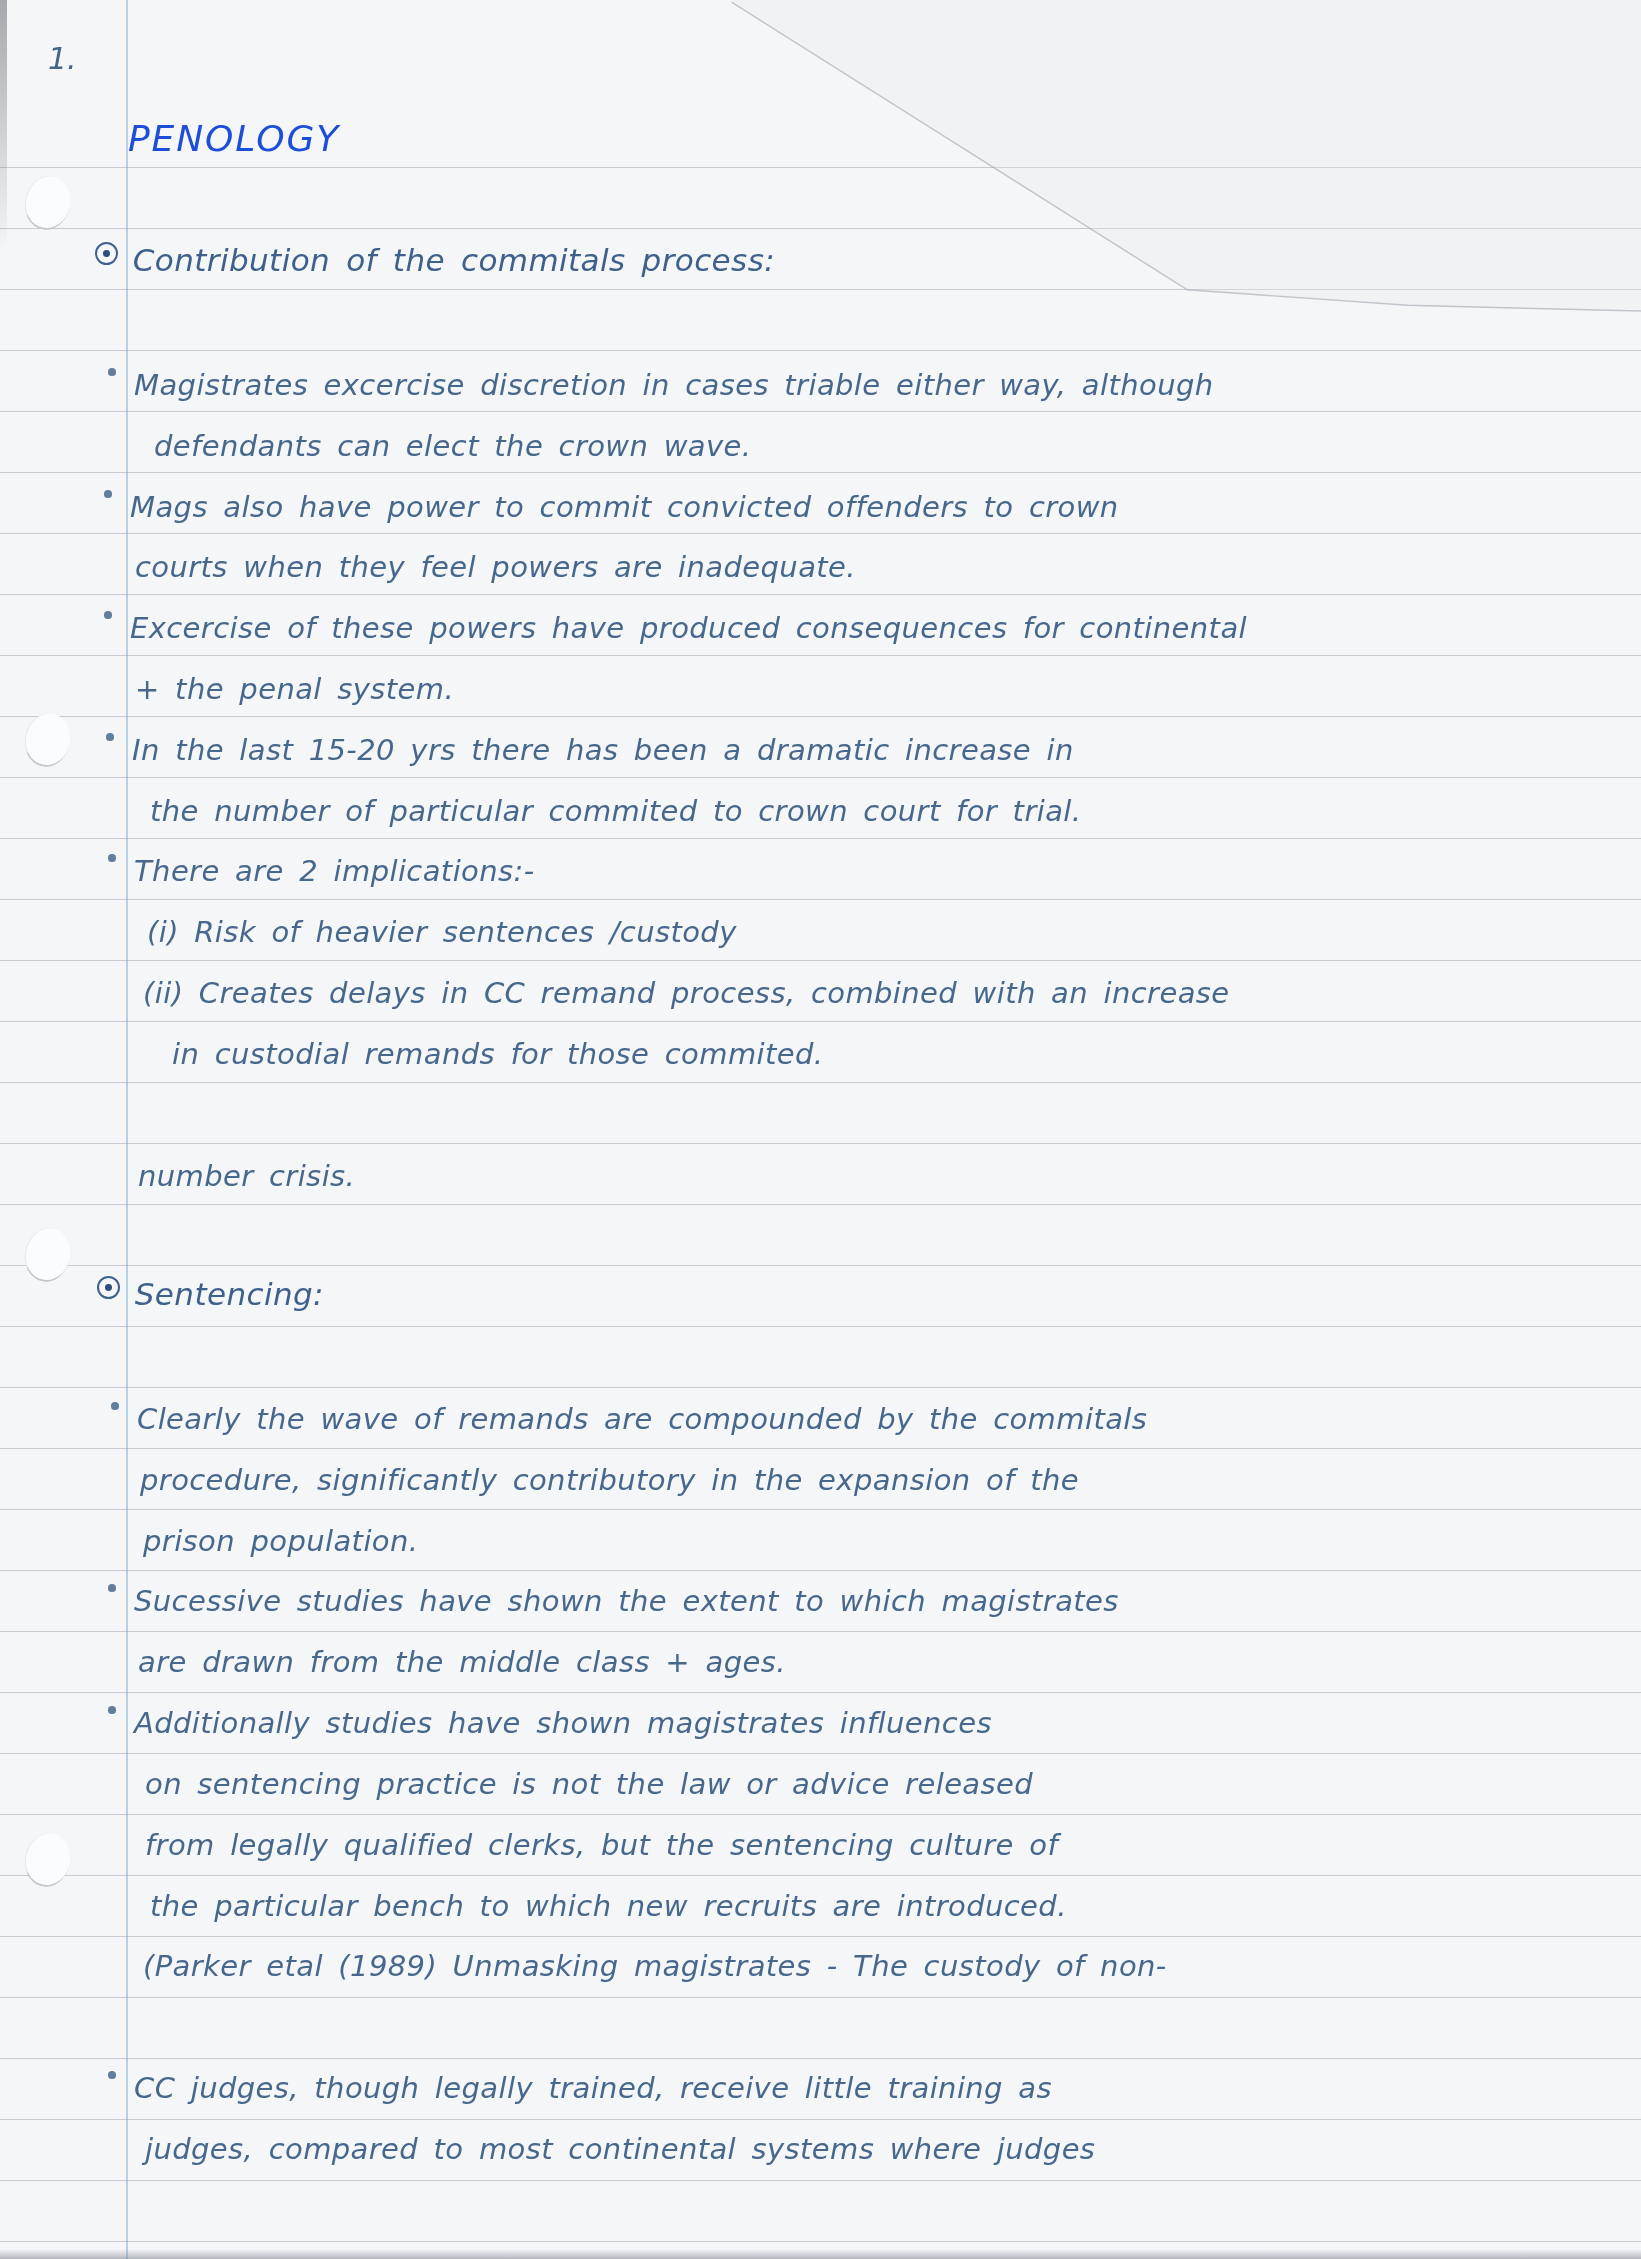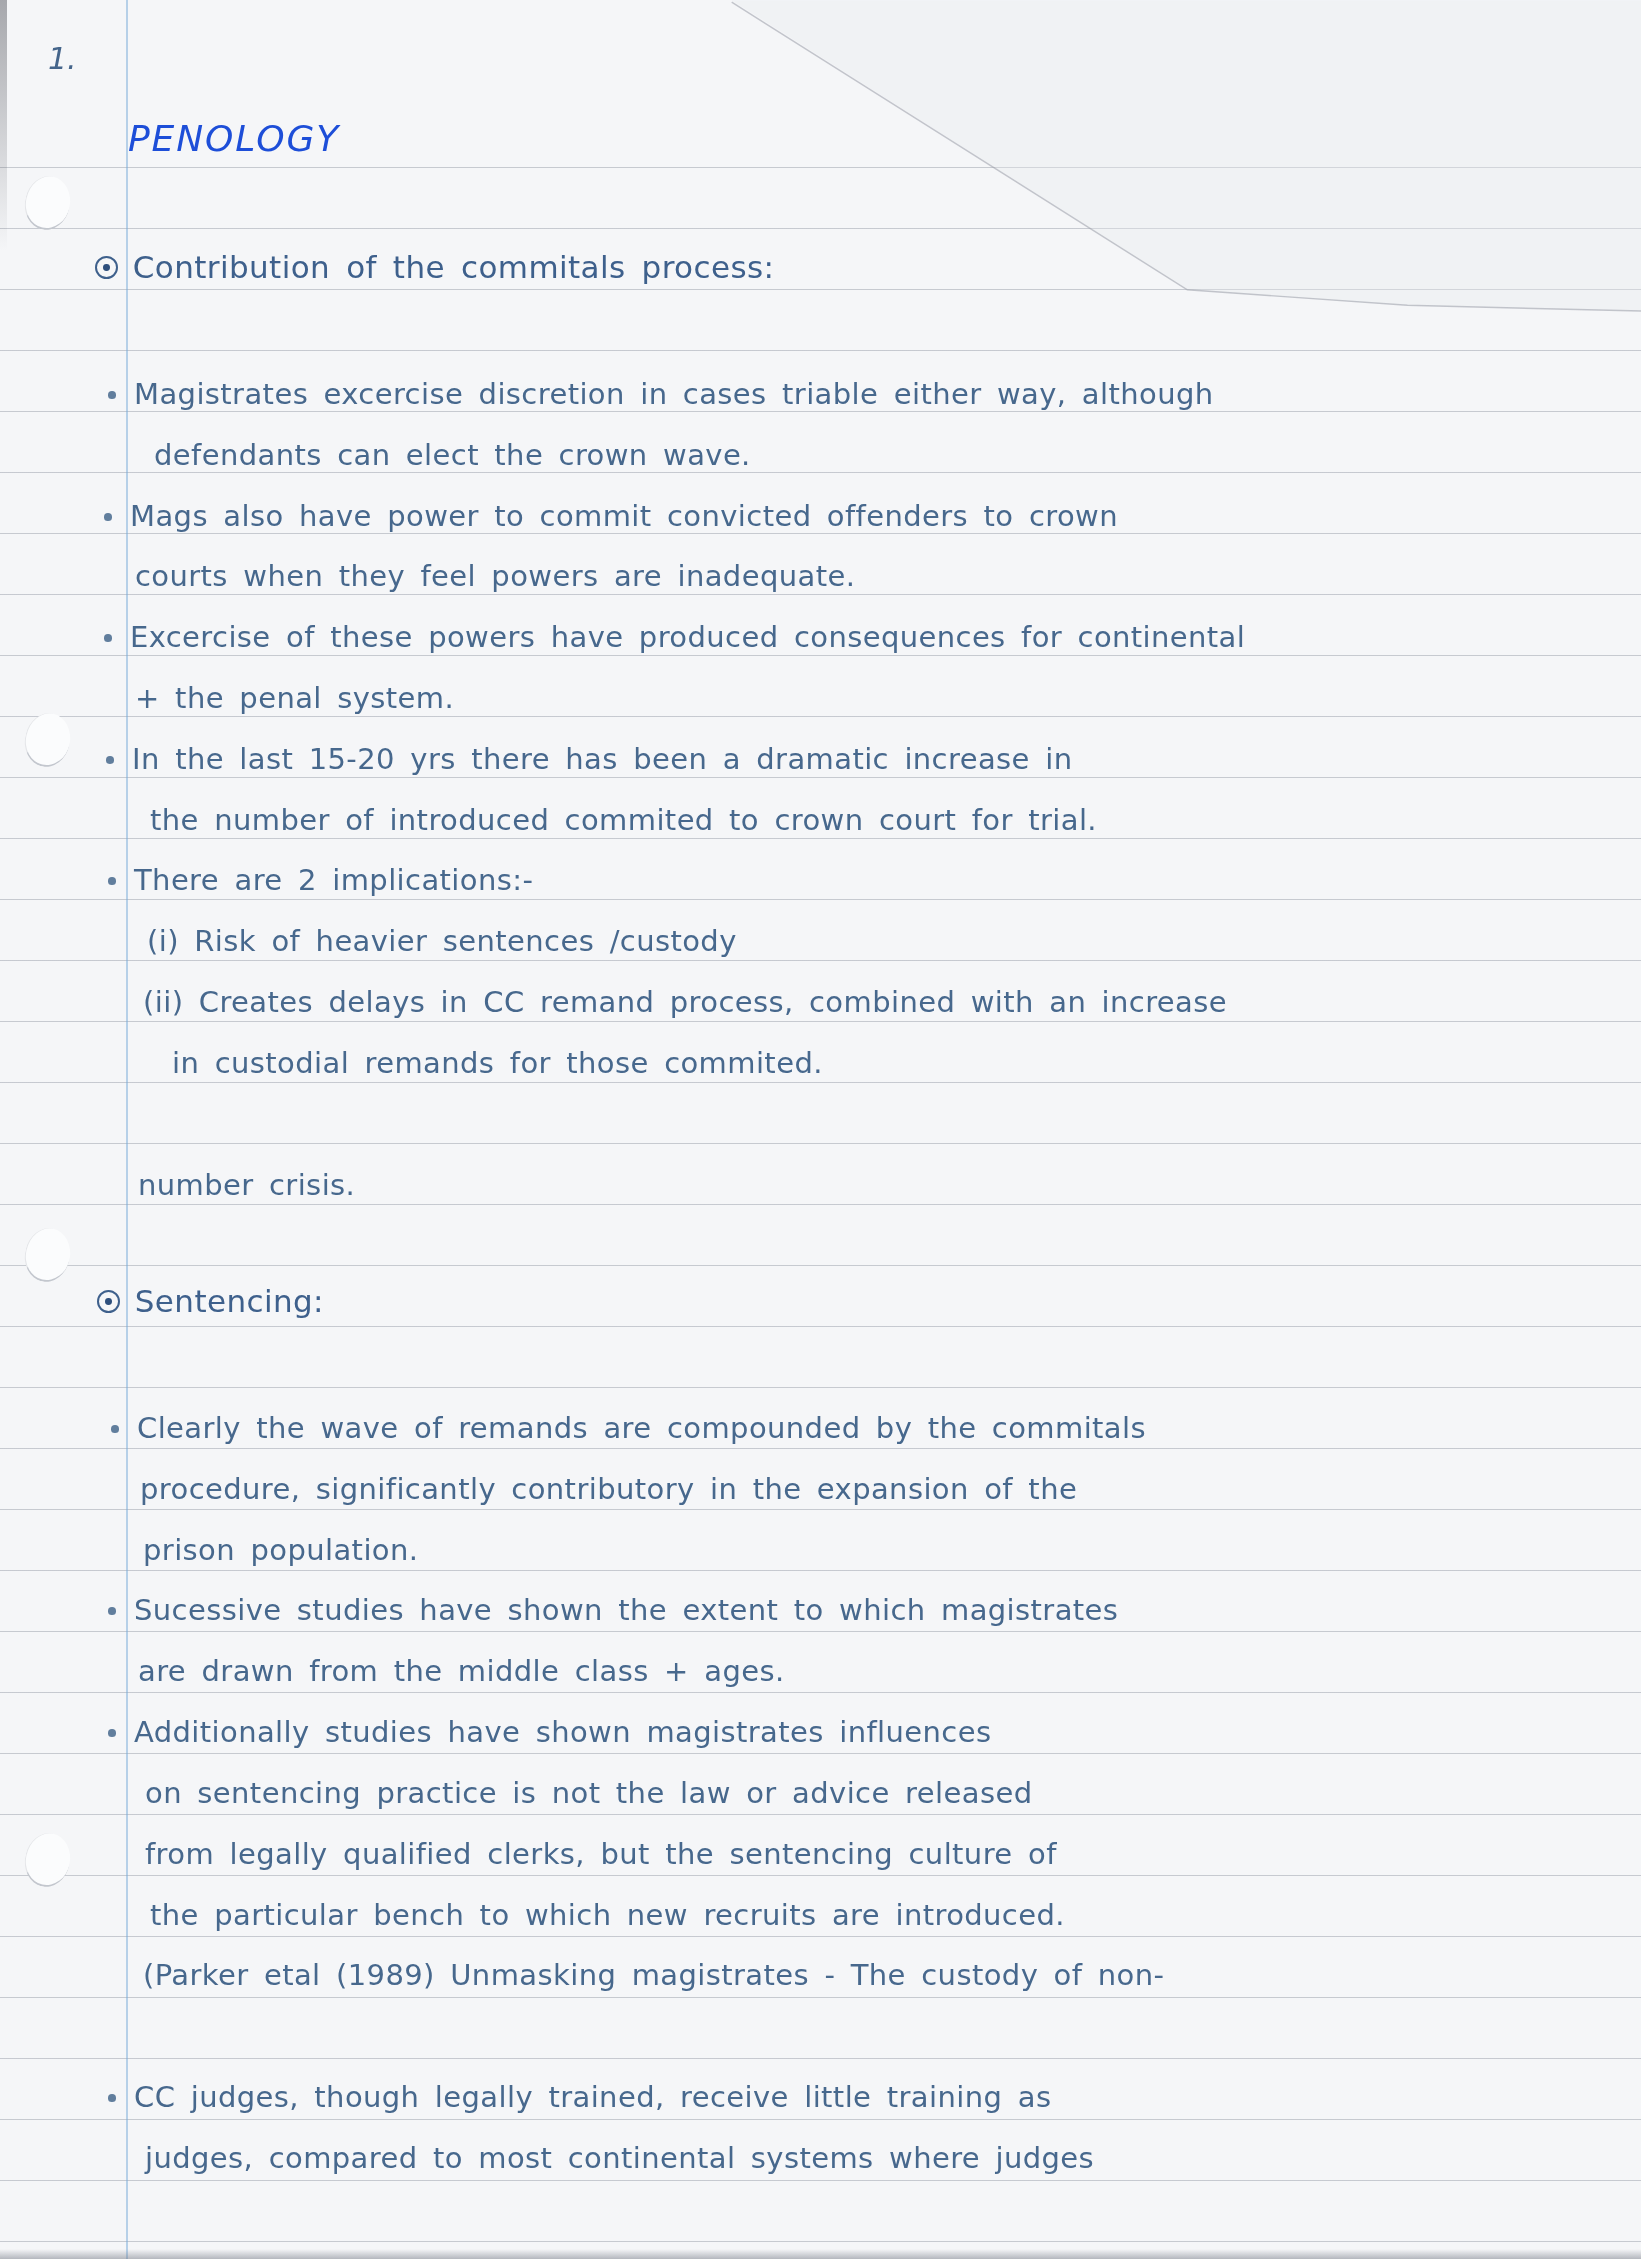--- a/index.html
+++ b/index.html
@@ -33,23 +33,23 @@
   .edge-shadow {
     position:absolute; left:0; top:0; width:6.8px; height:251px;
     background:linear-gradient(to bottom, rgba(70,72,80,0.45), rgba(70,72,80,0));
   }
   .bottom-edge {
     position:absolute; left:0; right:0; bottom:0; height:9.7px;
     background:linear-gradient(to top, rgba(115,120,132,0.5), rgba(115,120,132,0));
   }
   
   .hw {
-    position:absolute; display:flex; align-items:flex-end;
+    position:absolute; display:flex; 
     height:46px; white-space:nowrap;
-    color:#47688d; 
+    color:#47688d; font-style:italic;
     font-size:29px; letter-spacing:0.4px; word-spacing:5.8px;
   }
   .hw .txt { display:inline-block; padding-bottom:2.9px; }
   .dot {
     flex:none; width:7.7px; height:7.7px; border-radius:50%;
     background:#47688d; opacity:0.85; margin:0 18.3px 15.4px 0;
   }
   .marker {
     flex:none; width:19.3px; height:19.3px; border:2.9px solid #3e608c;
     border-radius:50%; margin:0 14.5px 8.7px 0; position:relative;
@@ -121,21 +121,21 @@
   </div>
   <div class="hw" style="top:672px;left:135px">
     <span class="txt">+ the penal system.</span>
   </div>
 
   <div class="hw" style="top:733px;left:106px">
     <span class="dot"></span>
     <span class="txt">In the last 15-20 yrs there has been a dramatic increase in</span>
   </div>
   <div class="hw" style="top:794px;left:150px">
-    <span class="txt">the number of introduced commited to crown court for trial.</span>
+    <span class="txt">the number of particular commited to crown court for trial.</span>
   </div>
 
   <div class="hw" style="top:854px;left:108px">
     <span class="dot"></span>
     <span class="txt">There are 2 implications:-</span>
   </div>
   <div class="hw" style="top:915px;left:147px">
     <span class="txt">(i) Risk of heavier sentences /custody</span>
   </div>
   <div class="hw" style="top:976px;left:143px">

